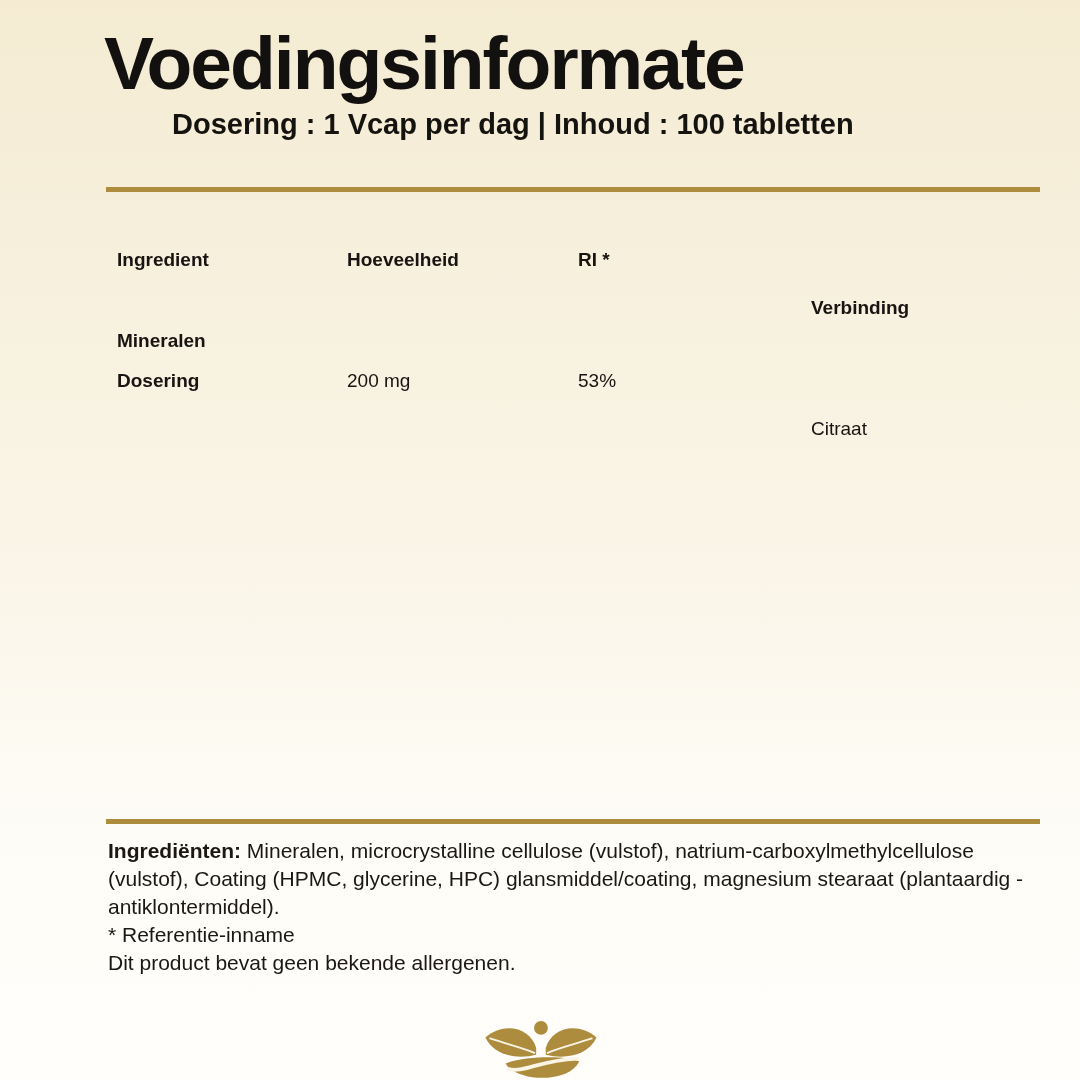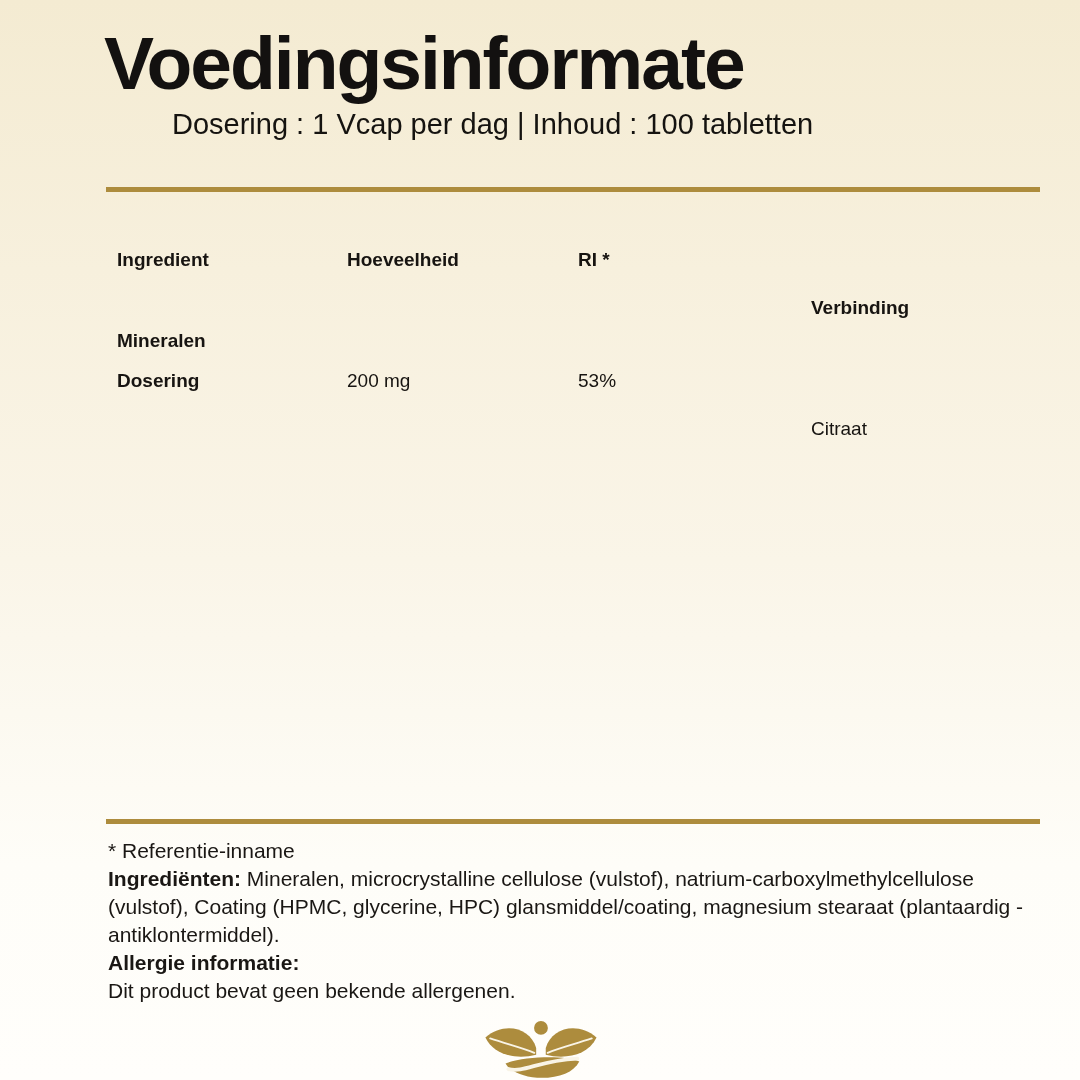--- a/index.html
+++ b/index.html
@@ -19,21 +19,21 @@
     font-weight: 800;
     letter-spacing: -2px;
     color: #131110;
     white-space: nowrap;
   }
 
   .subtitle {
     position: absolute;
     left: 172px; top: 108px;
     font-size: 29px;
-    font-weight: 400;
+    font-weight: 700;
     color: #151310;
     white-space: nowrap;
   }
 
   .divider {
     position: absolute;
     left: 106px;
     width: 934px;
     height: 5px;
     background: #ad8c3d;
@@ -94,23 +94,22 @@
   <div class="cell row-group c0">Mineralen</div>
 
   <div class="cell row-0 semibold c0">Dosering</div>
   <div class="cell row-0 c1">200 mg</div>
   <div class="cell row-0 c2">53%</div>
   <div class="cell row-0 c3">Citraat</div>
 
   <div class="divider divider-bottom"></div>
 
   <div class="footnotes">
+    <p><span class="fn-bold">Ingrediënten:</span><span> Mineralen, microcrystalline cellulose (vulstof), natrium-carboxylmethylcellulose (vulstof), Coating (HPMC, glycerine, HPC) glansmiddel/coating, magnesium stearaat (plantaardig - antiklontermiddel).</span></p>
     <p>* Referentie-inname</p>
-    <p><span class="fn-bold">Ingrediënten:</span><span> Mineralen, microcrystalline cellulose (vulstof), natrium-carboxylmethylcellulose (vulstof), Coating (HPMC, glycerine, HPC) glansmiddel/coating, magnesium stearaat (plantaardig - antiklontermiddel).</span></p>
-    <p class="fn-bold">Allergie informatie:</p>
     <p>Dit product bevat geen bekende allergenen.</p>
   </div>
 
   <div class="logo">
     <svg viewBox="0 0 120 62" xmlns="http://www.w3.org/2000/svg" aria-hidden="true">
       <g fill="#ad8c3d">
 
         <circle cx="61" cy="9" r="7.2"></circle>
 
         <path d="M56,37 C36,42 12,38 3,19 C23,2 50,9 56,30 Z"></path>

